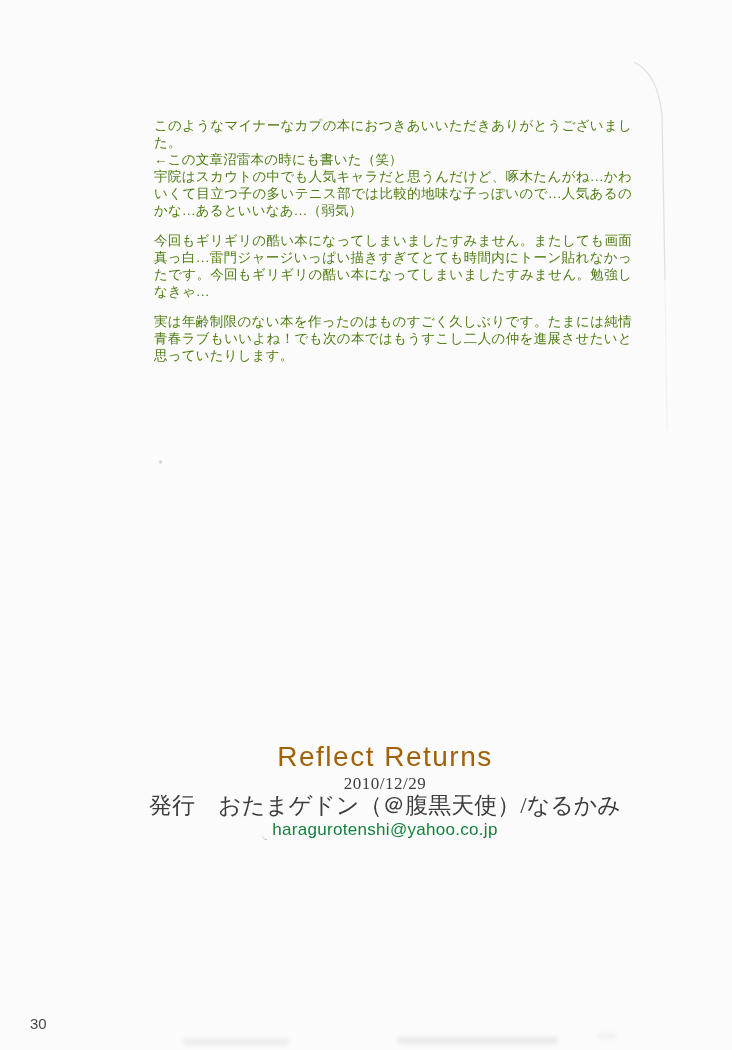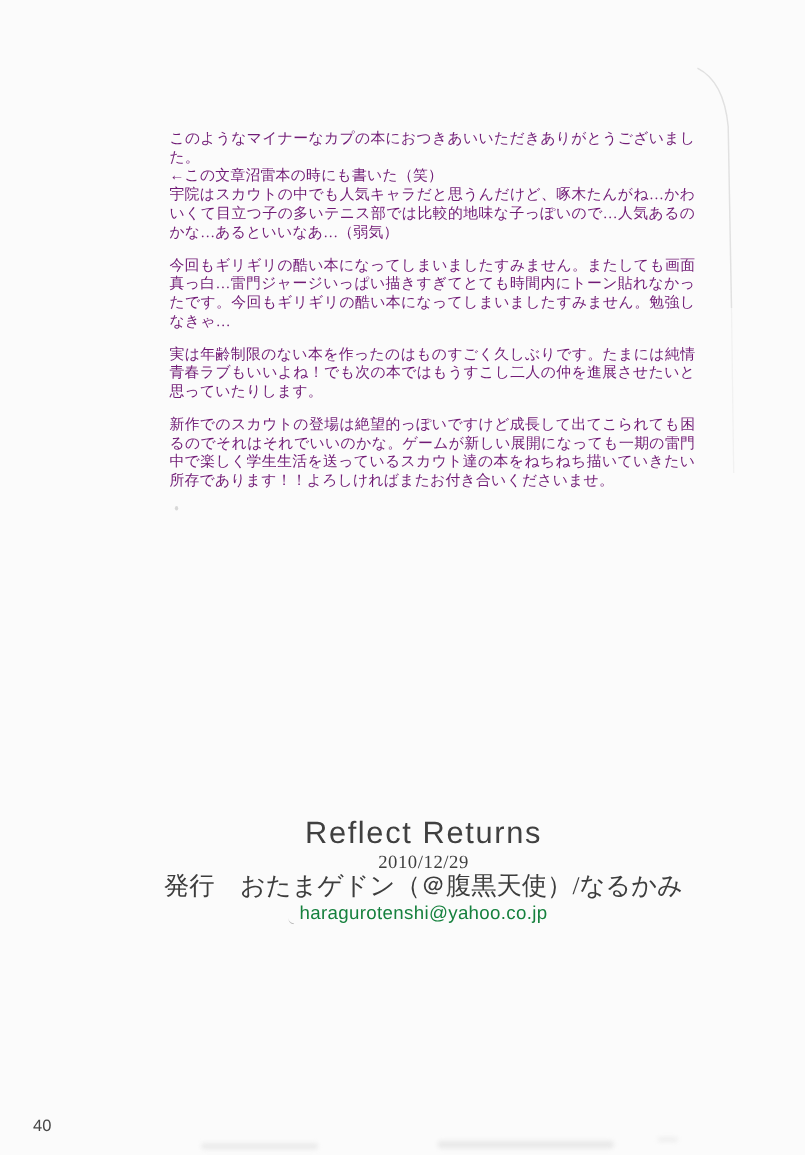--- a/index.html
+++ b/index.html
@@ -22,21 +22,21 @@
     width: 732px;
     height: 1050px;
     pointer-events: none;
   }
   
   .body-text {
     position: absolute;
     left: 154px;
     top: 117px;
     width: 478px;
-    color: #701a75;
+    color: #4d7c0f;
     font-size: 13.5px;
     line-height: 17px;
     text-align: justify;
     letter-spacing: 0.2px;
   }
   .para { margin: 0 0 13px 0; }
   .para:last-child { margin-bottom: 0; }
   .seg { display: block; }
   
   .colophon {
@@ -45,21 +45,21 @@
     top: 741px;
     width: 570px;
     text-align: center;
     color: #3d3d3d;
   }
   .colophon .title {
     font-family: "Liberation Sans", "DejaVu Sans", sans-serif;
     font-size: 28px;
     font-weight: 400;
     letter-spacing: 1.5px;
-    color: #404040;
+    color: #a16207;
     line-height: 32px;
   }
   .colophon .date {
     font-size: 17px;
     line-height: 19px;
     margin-top: 1px;
     letter-spacing: 0.5px;
   }
   .colophon .publisher {
     font-size: 23px;
@@ -130,33 +130,30 @@
       <span class="seg">このようなマイナーなカプの本におつきあいいただきありがとうございました。</span>
       <span class="seg">←この文章沼雷本の時にも書いた（笑）</span>
       <span class="seg">宇院はスカウトの中でも人気キャラだと思うんだけど、啄木たんがね…かわいくて目立つ子の多いテニス部では比較的地味な子っぽいので…人気あるのかな…あるといいなあ…（弱気）</span>
     </div>
     <div class="para">
       <span class="seg">今回もギリギリの酷い本になってしまいましたすみません。またしても画面真っ白…雷門ジャージいっぱい描きすぎてとても時間内にトーン貼れなかったです。今回もギリギリの酷い本になってしまいましたすみません。勉強しなきゃ…</span>
     </div>
     <div class="para">
       <span class="seg">実は年齢制限のない本を作ったのはものすごく久しぶりです。たまには純情青春ラブもいいよね！でも次の本ではもうすこし二人の仲を進展させたいと思っていたりします。</span>
     </div>
-    <div class="para">
-      <span class="seg">新作でのスカウトの登場は絶望的っぽいですけど成長して出てこられても困るのでそれはそれでいいのかな。ゲームが新しい展開になっても一期の雷門中で楽しく学生生活を送っているスカウト達の本をねちねち描いていきたい所存であります！！よろしければまたお付き合いくださいませ。</span>
-    </div>
   </div>
 
   <div class="colophon">
     <div class="title">Reflect Returns</div>
     <div class="date">2010/12/29</div>
     <div class="publisher">発行　おたまゲドン（＠腹黒天使）/なるかみ</div>
     <div class="email">haragurotenshi@yahoo.co.jp</div>
   </div>
   <div class="email-tick"></div>
 
-  <div class="page-number">40</div>
+  <div class="page-number">30</div>
 
   <div class="speck"></div>
   <div class="smudge smudge-1"></div>
   <div class="smudge smudge-2"></div>
   <div class="smudge smudge-3"></div>
 
 </div>
 
 </body></html>

